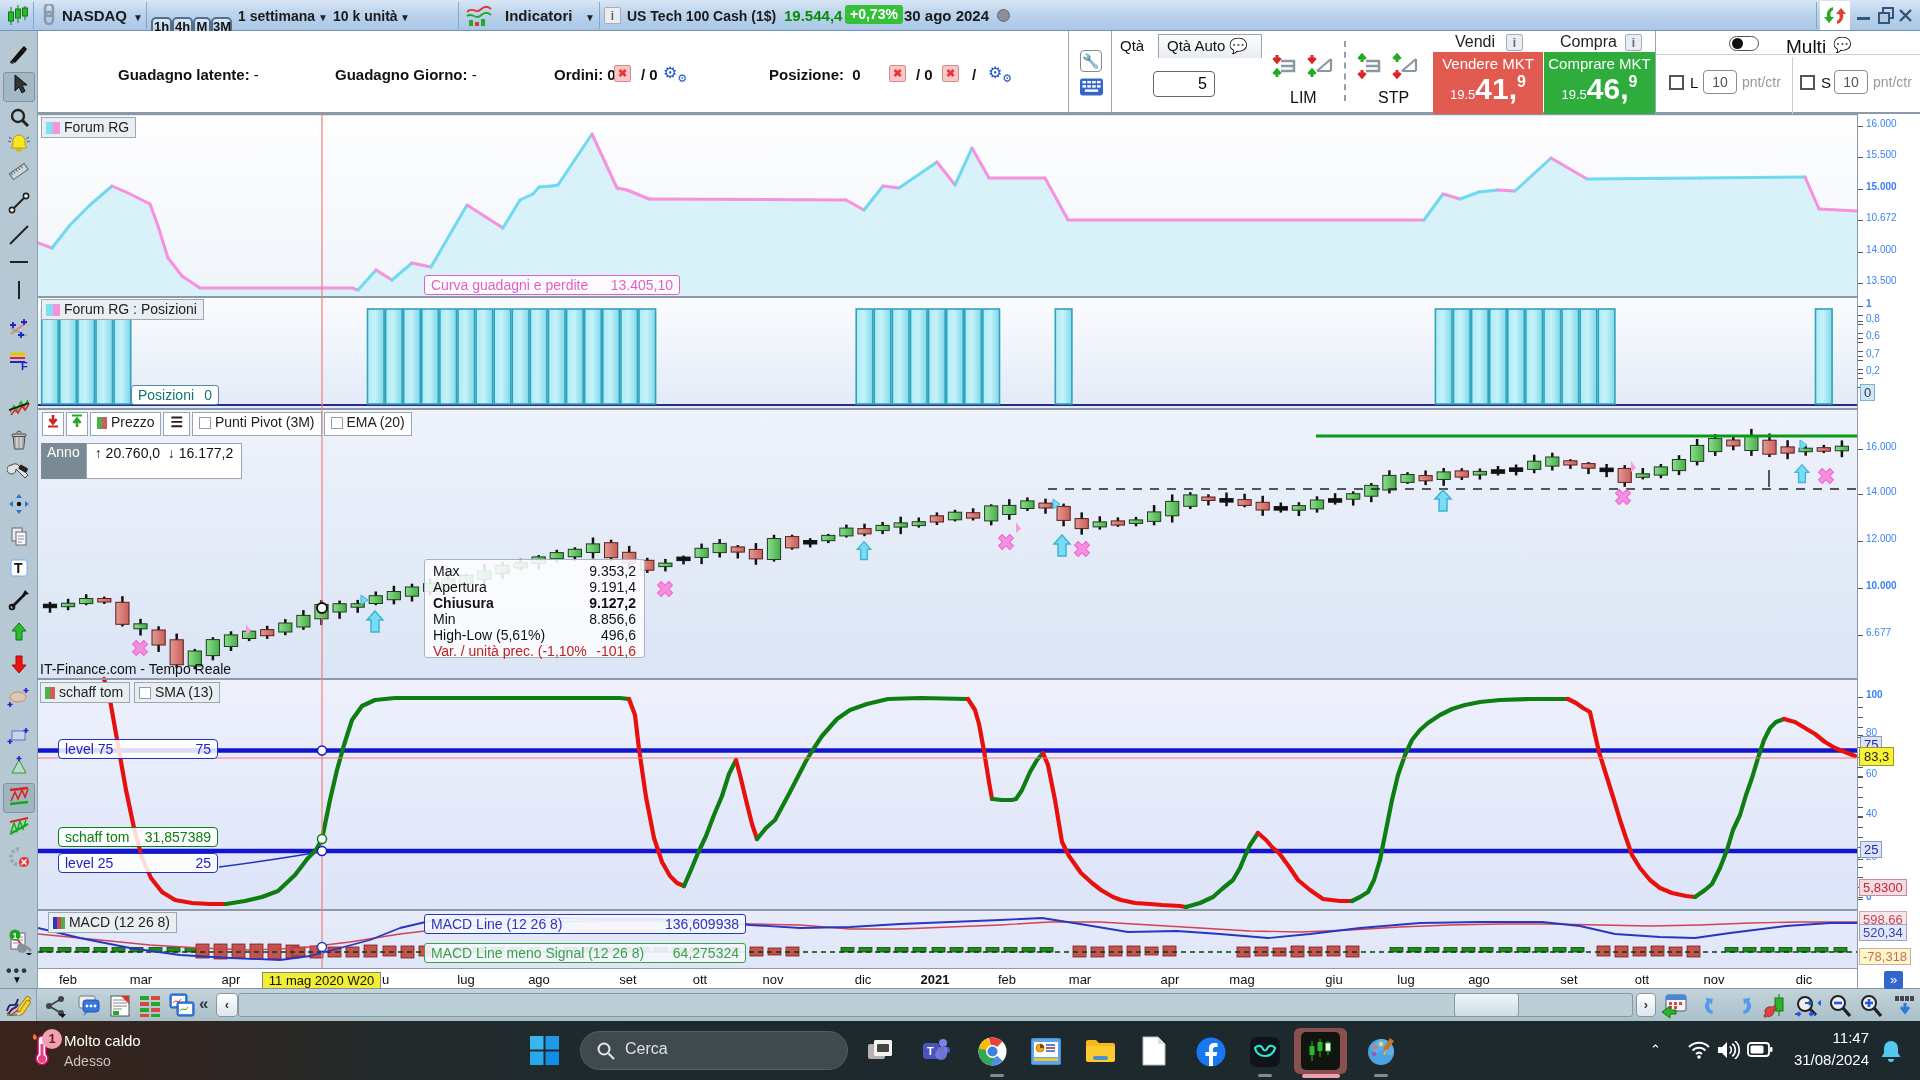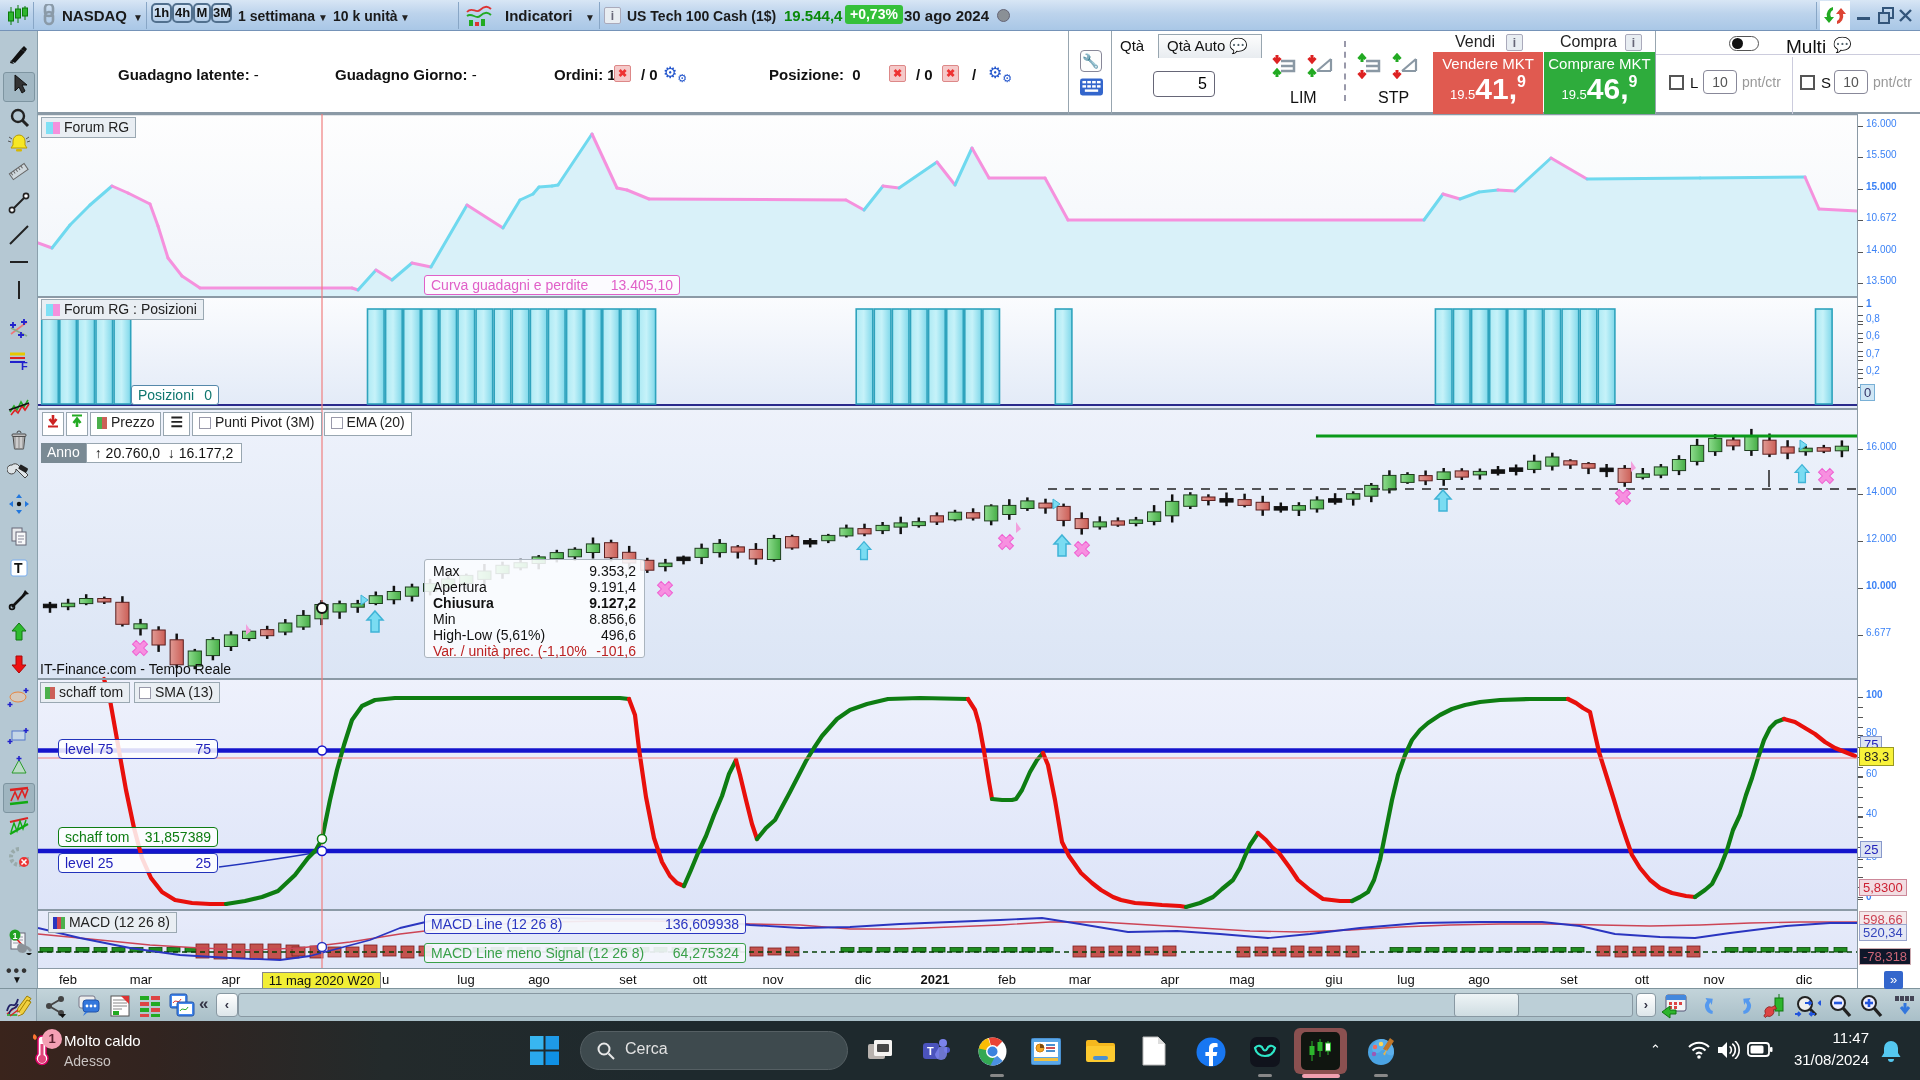--- a/index.html
+++ b/index.html
@@ -1,20 +1,20 @@
 <!DOCTYPE html>
 <html><head><meta charset="utf-8"><style>
 * {margin:0;padding:0;box-sizing:border-box}
 body {width:1920px;height:1080px;overflow:hidden;font-family:"Liberation Sans",sans-serif;background:#fff;position:relative}
 .abs {position:absolute}
 #topbar {left:0;top:0;width:1920px;height:31px;background:linear-gradient(180deg,#d8e6f5 0%,#bcd3ec 45%,#a9c7e6 100%);border-bottom:1px solid #7593b8}
 #topbar .sep {position:absolute;top:2px;height:27px;width:1px;background:#88a6c6}
 .tbtxt {position:absolute;top:7px;font-size:15px;font-weight:bold;color:#1a1a1a}
 .chev {position:absolute;top:12px;font-size:10px;color:#222}
-.tbbtn {position:absolute;top:3px;height:20px;border:2px solid #52708e;border-radius:5px;background:linear-gradient(180deg,#d8e6f5,#b4cde8);font-size:13px;font-weight:bold;color:#111;text-align:center;line-height:16px;box-sizing:border-box}
+.tbbtn {position:absolute;top:17px;height:20px;border:2px solid #52708e;border-radius:5px;background:linear-gradient(180deg,#d8e6f5,#b4cde8);font-size:13px;font-weight:bold;color:#111;text-align:center;line-height:16px;box-sizing:border-box}
 #secondbar {left:0;top:31px;width:1920px;height:83px;background:#fff;border-bottom:2px solid #8b9aa6}
 .g2txt {position:absolute;top:35px;font-size:15px;font-weight:bold;color:#111}
 .xico {position:absolute;top:34px;width:17px;height:17px;background:#f5c9c9;border:1px solid #d88;border-radius:2px;color:#e33;font-size:11px;font-weight:bold;text-align:center;line-height:15px}
 .gear {position:absolute;top:32px;font-size:16px;color:#2255cc}
 #sidebar {left:0;top:31px;width:38px;height:957px;background:#b5c8d3;border-right:1px solid #8aa0ac}
 .sic {position:absolute;left:7px}
 .pressed {position:absolute;left:3px;width:32px;height:30px;background:#a2b8c4;border:1px solid #7e95a1;border-radius:3px;z-index:-1}
 #sidebar svg, #sidebar div {z-index:2}
 .plabel {position:absolute;background:#e9eef3;border:1px solid #9aa8b2;font-size:14px;color:#222;padding:1px 6px 2px 4px;white-space:nowrap}
 .sq {display:inline-block;width:7px;height:12px;vertical-align:-2px}
@@ -82,21 +82,21 @@
       <rect x="1" y="6" width="10" height="10" fill="#b0c8e0" stroke="#33557a" stroke-width="2"></rect>
     </svg>
  <svg class="abs" style="left:1898px;top:8px" width="15" height="15" viewBox="0 0 15 15">
       <path d="M2 2 L13 13 M13 2 L2 13" stroke="#33557a" stroke-width="2.4"></path>
     </svg>
 </div>
 
 <div id="secondbar" class="abs">
  <div class="g2txt" style="left:118px">Guadagno latente: <span style="font-weight:normal">-</span></div>
  <div class="g2txt" style="left:335px">Guadagno Giorno: <span style="font-weight:normal">-</span></div>
- <div class="g2txt" style="left:554px">Ordini: 1</div>
+ <div class="g2txt" style="left:554px">Ordini: 0</div>
  <div class="xico" style="left:614px">✖</div>
  <div class="g2txt" style="left:641px">/ 0</div>
  <div class="gear" style="left:663px">⚙<span style="font-size:11px;vertical-align:-4px">⚙</span></div>
  <div class="g2txt" style="left:769px">Posizione: &nbsp;0</div>
  <div class="xico" style="left:889px">✖</div>
  <div class="g2txt" style="left:916px">/ 0</div>
  <div class="xico" style="left:942px">✖</div>
  <div class="g2txt" style="left:972px">/</div>
  <div class="gear" style="left:988px">⚙<span style="font-size:11px;vertical-align:-4px">⚙</span></div>
  <div class="abs" style="left:1068px;top:0;width:1px;height:83px;background:#98a6b0"></div>
@@ -811,21 +811,21 @@
       </svg></div>
   <div class="tbox" style="position:static;padding:1px 3px"><svg width="14" height="14" viewBox="0 0 14 14">
         <path d="M7 13 v-8 m-3.5 4 l3.5 -4.5 3.5 4.5" stroke="#2a2" stroke-width="2.6" fill="none"></path>
         <path d="M2 1.5 h10" stroke="#2a2" stroke-width="2"></path>
       </svg></div>
   <div class="tbox" style="position:static"><span class="sq" style="background:#4cb04c;width:5px"></span><span class="sq" style="background:#cc5f57;width:5px"></span> Prezzo</div>
   <div class="tbox" style="position:static;font-weight:bold">☰</div>
   <div class="tbox" style="position:static"><span style="display:inline-block;width:12px;height:12px;border:1px solid #99a;background:#fff;vertical-align:-2px"></span> Punti Pivot (3M)</div>
   <div class="tbox" style="position:static"><span style="display:inline-block;width:12px;height:12px;border:1px solid #99a;background:#fff;vertical-align:-2px"></span> EMA (20)</div>
 </div>
-<div class="abs" style="left:41px;top:443px;height:20px;display:flex;font-size:14px">
+<div class="abs" style="left:41px;top:443px;height:36px;display:flex;font-size:14px">
   <div style="background:#7a8a94;color:#fff;padding:0 6px;line-height:19px">Anno</div>
   <div style="background:#fff;border:1px solid #98a6b0;padding:0 8px;line-height:18px;color:#111">↑ 20.760,0&nbsp;&nbsp;↓ 16.177,2</div>
 </div>
 <div class="abs" style="left:40px;top:661px;font-size:14px;color:#111">IT-Finance.com - Tempo Reale</div>
 
 <div class="abs" style="left:424px;top:559px;width:221px;height:99px;background:rgba(252,253,255,0.88);border:1px solid #aab4be;border-radius:3px;font-size:14px;color:#111;padding:3px 8px;line-height:16px">
  <div>Max<span style="float:right">9.353,2</span></div>
  <div>Apertura<span style="float:right">9.191,4</span></div>
  <div style="font-weight:bold">Chiusura<span style="float:right">9.127,2</span></div>
  <div>Min<span style="float:right">8.856,6</span></div>
@@ -946,21 +946,21 @@
     <div class="ytick" style="top:753px"></div>
     <div class="ytick" style="top:763px"></div>
     <div class="ytick" style="top:773px"></div>
     <div class="ytick" style="top:783px"></div>
     <div class="ybox" style="top:622px;left:2px;color:#2222bb;border-color:#8899cc;background:#dde4f2">75</div>
     <div class="ybox" style="top:633px;left:1px;color:#222;border-color:#999922;background:#f8f23a;font-size:13px;padding:1px 4px">83,3</div>
     <div class="ybox" style="top:727px;left:2px;color:#2222bb;border-color:#8899cc;background:#dde4f2;font-size:13px">25</div>
     <div class="ybox" style="top:765px;left:1px;color:#cc2233;border-color:#cc8899;background:#f2dde2;font-size:13px">5,8300</div>
     <div class="ybox" style="top:797px;left:1px;color:#cc4455;border-color:#ccaab0;background:#f5e8ea;font-size:13px">598,66</div>
     <div class="ybox" style="top:810px;left:1px;color:#3344bb;border-color:#99a4cc;background:#e4e8f5;font-size:13px">520,34</div>
-    <div class="ybox" style="top:834px;left:1px;color:#cc6677;border-color:#ccaab0;background:#0f172a;font-size:13px">-78,318</div>
+    <div class="ybox" style="top:834px;left:1px;color:#cc6677;border-color:#ccaab0;background:#fef9c3;font-size:13px">-78,318</div>
   </div>
 
 <div id="bottombar" class="abs">
  <div class="abs" style="left:0;top:0;width:37px;height:33px;background:#b5c8d3;border-right:1px solid #8aa0ac"></div>
  <svg class="abs" style="left:5px;top:4px" width="28" height="24" viewBox="0 0 28 24">
       <path d="M2 18 C6 4 9 20 13 6" stroke="#226" fill="none" stroke-width="1.8"></path>
       <path d="M2 21 l10 -8" stroke="#d22" stroke-width="1.5"></path>
       <path d="M13 15 l9 -12 4 2.5 -9 12 -5 1.5 Z" fill="#f0d040" stroke="#a08000"></path>
       <path d="M2 22 h12" stroke="#2a2" stroke-width="1.5"></path>
     </svg>

